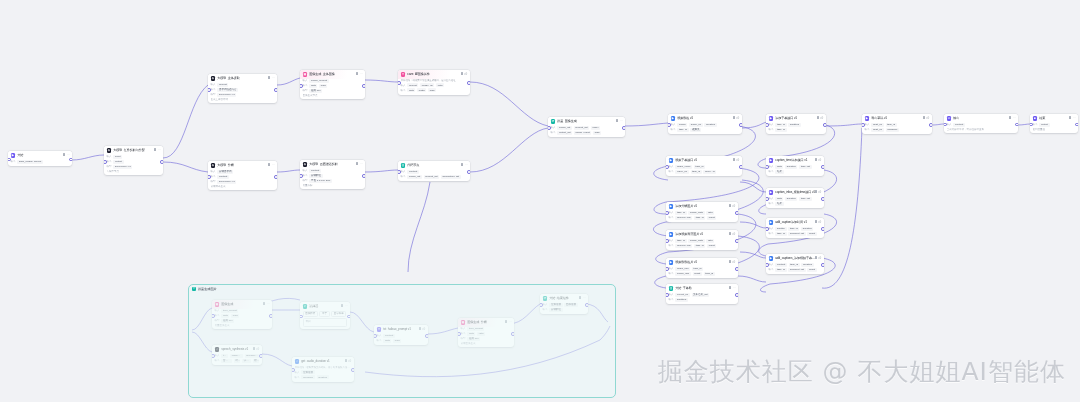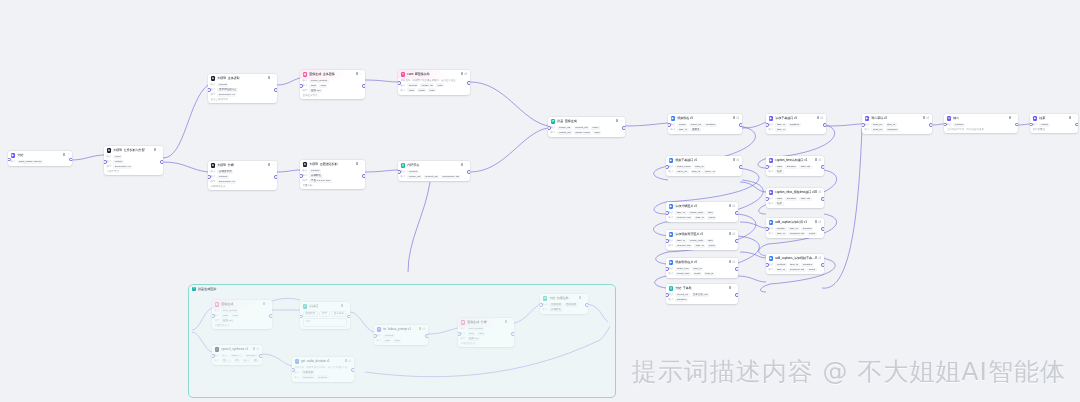--- a/index.html
+++ b/index.html
@@ -908,14 +908,14 @@
       </div>
     </div>
 
   <div class="group" style="left:188px;top:284px;width:426px;height:112px;">
     <div class="group-hdr">
       <span class="gi">⟳</span>
       <span>批量生成图片</span>
     </div>
   </div>
 
-  <div class="watermark">提示词描述内容 @ 不大姐姐AI智能体</div>
+  <div class="watermark">掘金技术社区 @ 不大姐姐AI智能体</div>
 </div>
 
 </body></html>

